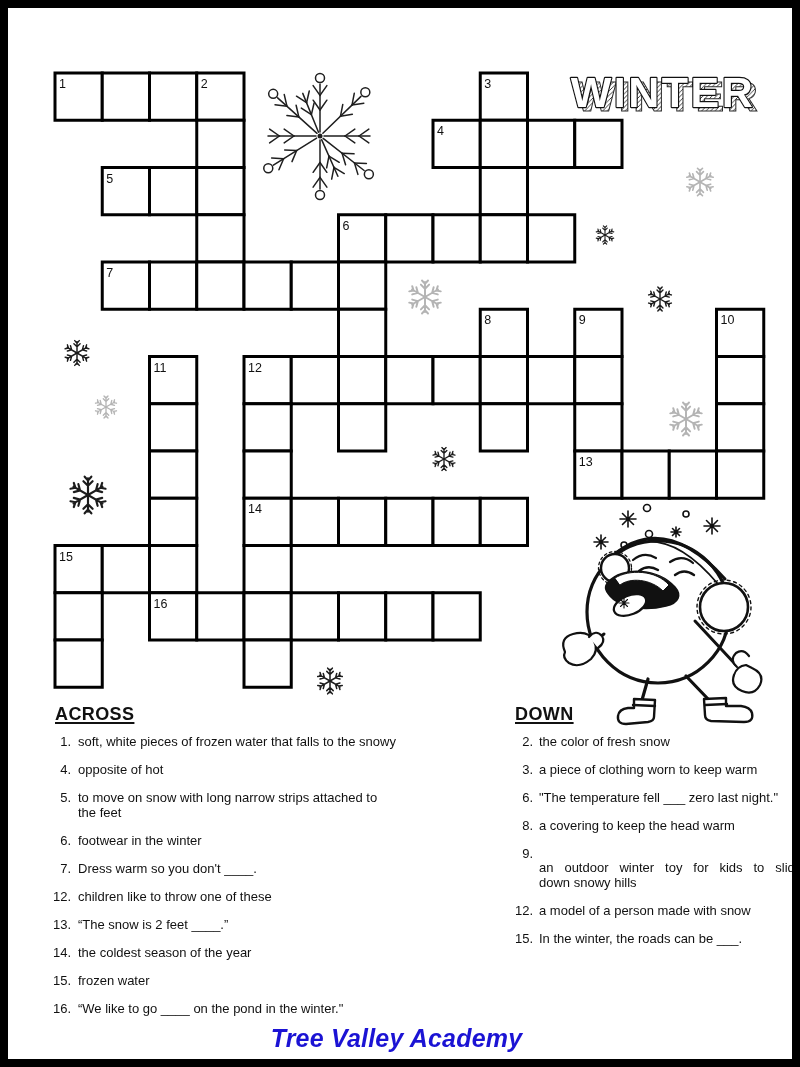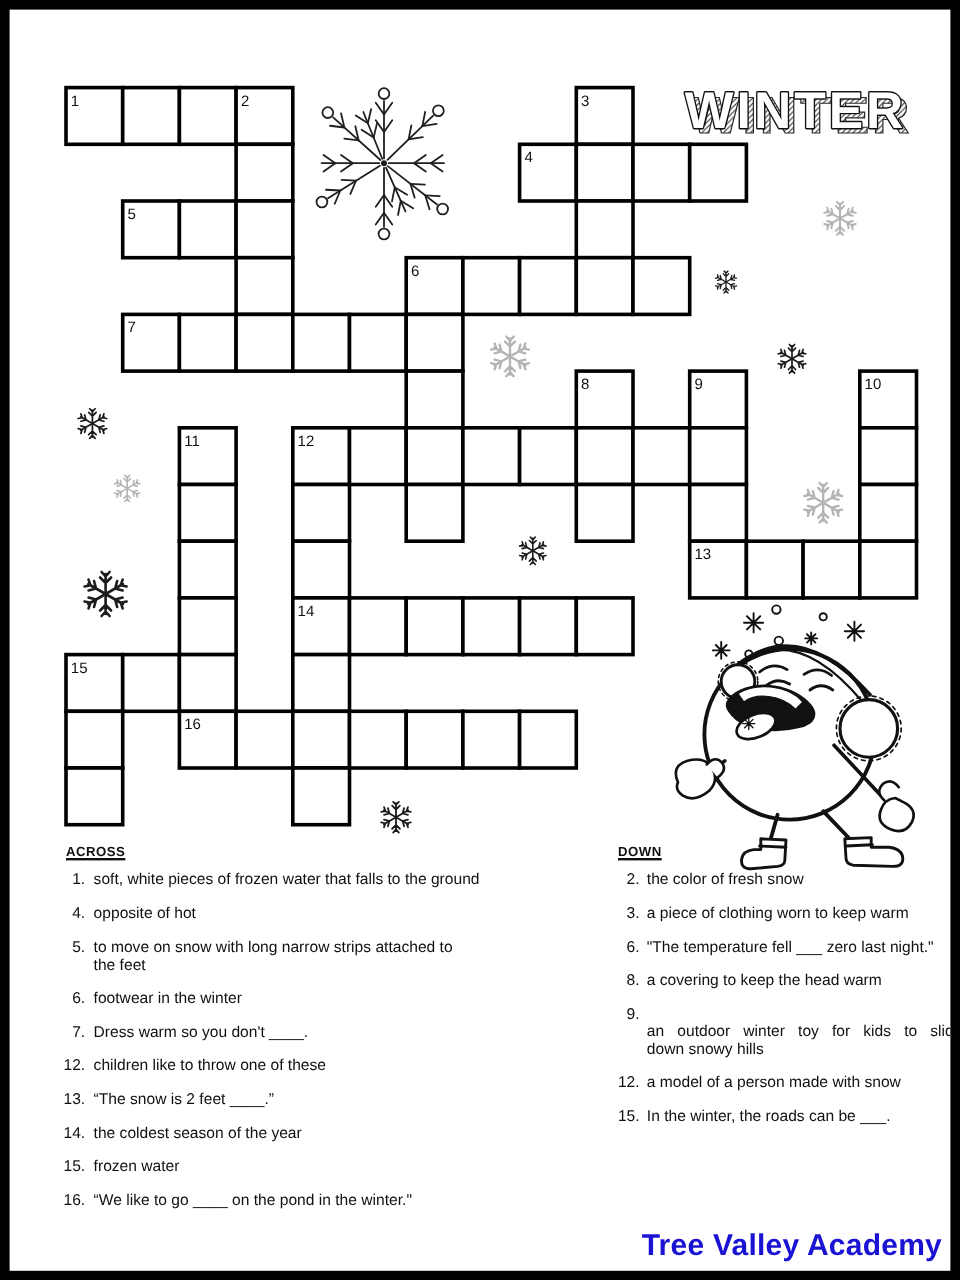--- a/index.html
+++ b/index.html
@@ -3,29 +3,29 @@
 <meta charset="utf-8">
 <style>
   html,body{margin:0;padding:0;background:#fff;}
   .page{position:relative;width:800px;height:1067px;box-sizing:border-box;
         border:8px solid #000;background:#fff;overflow:hidden;
         font-family:"Liberation Sans",sans-serif;color:#111;}
   #puzzle{position:absolute;left:0;top:0;}
   .clues{position:absolute;z-index:2;}
   .across{left:44px;top:696px;width:396px;}
   .down{left:504px;top:696px;width:290px;}
-  .head{font-size:11px;font-weight:bold;margin:0 0 9px 3px;letter-spacing:.4px;
+  .head{font-size:18px;font-weight:bold;margin:0 0 9px 3px;letter-spacing:.4px;
         text-decoration:underline;text-decoration-thickness:2px;text-underline-offset:2px;}
   .clue{display:flex;margin-bottom:13px;font-size:13px;line-height:15px;}
   .num{flex:none;width:19px;text-align:right;margin-right:7px;}
   .down .num{width:21px;margin-right:6px;}
   .txt{white-space:pre-line;flex:1;}
   .down .clue[data-clue="9"] .txt{text-align:justify;margin-top:14px;}
-  .footer{position:absolute;left:0;top:1016px;width:777px;text-align:right;
-          font-size:25px;font-weight:bold;letter-spacing:.2px;z-index:2;}
+  .footer{position:absolute;left:0;top:1016px;width:777px;text-align:center;
+          font-size:25px;font-weight:bold;letter-spacing:.2px;z-index:2;font-style:italic;}
 </style>
 </head>
 <body>
 
 <div class="page">
 
   <svg id="puzzle" width="800" height="1067" viewBox="0 0 800 1067">
     <defs>
       <pattern id="hatch" patternUnits="userSpaceOnUse" width="4.5" height="4.5">
         <path d="M0,4.5 L4.5,0 M-1,1 L1,-1 M3.5,5.5 L5.5,3.5" stroke="#2b2b2b" stroke-width="0.9" fill="none"></path>
@@ -286,21 +286,21 @@
         <path d="M719 696 L697 697"></path>
       </g>
     </g>
   </svg>
 
   <div class="clues across">
     <div class="head">ACROSS</div>
     <div id="across-list">
         <div class="clue" data-clue="1">
           <span class="num">1.</span>
-          <span class="txt">soft, white pieces of frozen water that falls to the ground</span>
+          <span class="txt">soft, white pieces of frozen water that falls to the snowy</span>
         </div>
         <div class="clue" data-clue="4">
           <span class="num">4.</span>
           <span class="txt">opposite of hot</span>
         </div>
         <div class="clue" data-clue="5">
           <span class="num">5.</span>
           <span class="txt">to move on snow with long narrow strips attached to
 the feet</span>
         </div>

